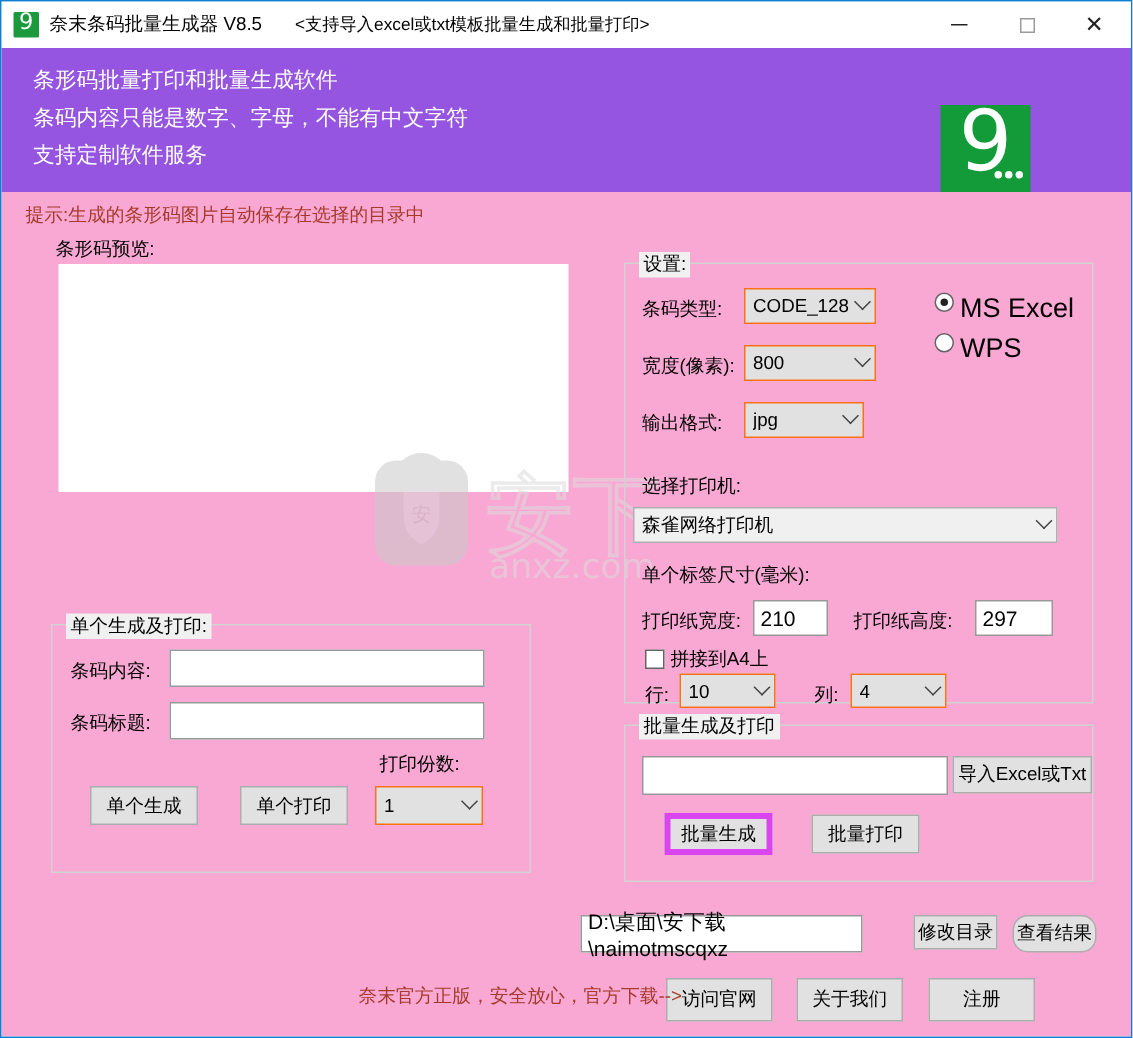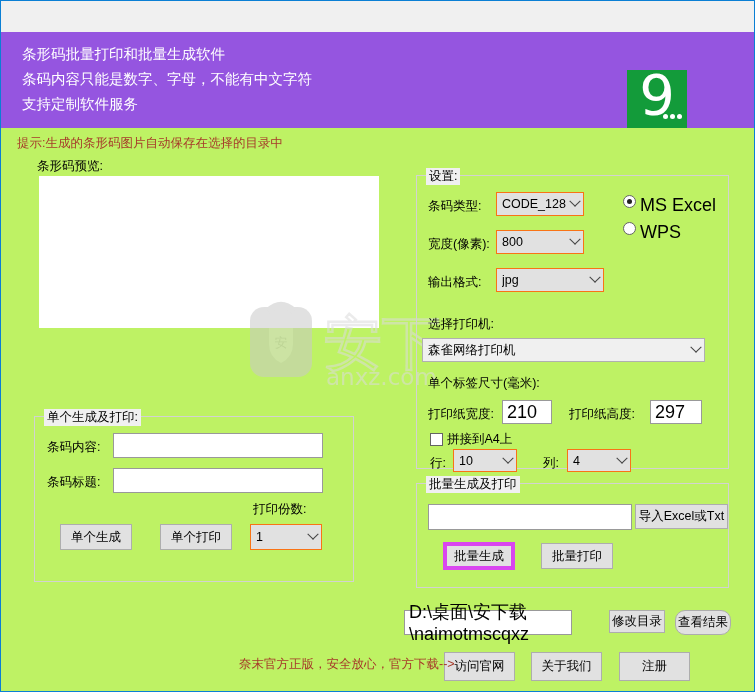--- a/index.html
+++ b/index.html
@@ -76,21 +76,21 @@
   #logo-dots {
     position: absolute; right: 5px; bottom: 9px; display: flex; gap: 2px;
   }
   #logo-dots i { width: 5px; height: 5px; border-radius: 50%; background: #fff; display: block; }
   #logo-caption {
     position: absolute; left: 612px; top: 100px; width: 90px; text-align: center;
     color: #ffffff; font-size: 13px;
   }
 
   
-  #body { position: absolute; left: 0; top: 127px; width: 753px; height: 563px; background: #bef264; }
+  #body { position: absolute; left: 0; top: 127px; width: 753px; height: 563px; background: #f9a8d4; }
 
   #tip {
     position: absolute; left: 16px; top: 7px;
     color: #a63a2a; font-size: 12.5px; white-space: nowrap;
   }
   #preview-label {
     position: absolute; left: 36px; top: 30px;
     color: #000; font-size: 12.5px; white-space: nowrap;
   }
   #preview-box {
@@ -119,21 +119,21 @@
 
   #grp-single { left: 33px; top: 288px; width: 320px; height: 166px; }
   #grp-settings { left: 415px; top: 47px; width: 313px; height: 294px; }
   #grp-batch   { left: 415px; top: 355px; width: 313px; height: 105px; }
 
   
   .lbl { position: absolute; font-size: 12.5px; color: #000; white-space: nowrap; }
 
   .tbox {
     position: absolute; background: #ffffff;
-    border: 1px solid #999; font-size: 18px; color: #000;
+    border: 1px solid #999; font-size: 14px; color: #000;
     padding: 0 4px; line-height: normal;
     display: flex; align-items: center;
     font-family: "Liberation Sans", "DejaVu Sans", sans-serif;
   }
 
   .combo {
     position: absolute; background: #e1e1e1;
     border: 1px solid #f97316; font-size: 12.5px; color: #000;
     display: flex; align-items: center; padding-left: 5px;
   }
@@ -177,20 +177,35 @@
   #footer-red {
     position: absolute; left: 238px; top: 655px;
     color: #a63a2a; font-size: 12.5px; white-space: nowrap;
   }
 </style>
 </head>
 <body>
 
 <div id="app">
 
+  <div id="titlebar">
+    <div id="app-icon"></div>
+    <div id="title-text">奈末条码批量生成器 V8.5</div>
+    <div id="title-sub">&lt;支持导入excel或txt模板批量生成和批量打印&gt;</div>
+
+    <div class="wbtn" id="btn-min">
+      <span class="g"></span>
+    </div>
+    <div class="wbtn" id="btn-max">
+      <span class="g"></span>
+    </div>
+    <div class="wbtn" id="btn-close">
+      <span class="g">✕</span>
+    </div>
+  </div>
 
   <div id="banner">
     <div id="banner-lines">
       <div>条形码批量打印和批量生成软件</div>
       <div>条码内容只能是数字、字母，不能有中文字符</div>
       <div>支持定制软件服务</div>
     </div>
     <div id="logo-box">
       <div class="nine">9</div>
       <div id="logo-dots">
@@ -245,21 +260,21 @@
         <span class="chev"></span>
       </div>
 
       <span class="lbl" style="left:11px; top:60px;">宽度(像素):</span>
       <div class="combo" style="left:79px; top:54px; width:88px; height:24px;">
         <span class="cv">800</span>
         <span class="chev"></span>
       </div>
 
       <span class="lbl" style="left:11px; top:98px;">输出格式:</span>
-      <div class="combo" style="left:79px; top:92px; width:108px; height:24px;">
+      <div class="combo" style="left:79px; top:92px; width:80px; height:24px;">
         <span class="cv">jpg</span>
         <span class="chev"></span>
       </div>
 
       <div class="radio on" style="left:206px; top:19px;">
         <span class="dot"></span>
         <span>MS  Excel</span>
       </div>
       <div class="radio" style="left:206px; top:46px;">
         <span class="dot"></span>
@@ -301,21 +316,21 @@
     <div class="group" id="grp-batch">
       <span class="gl">批量生成及打印</span>
 
       <div class="tbox" style="left:11px; top:20px; width:204px; height:26px;"></div>
       <div class="btn" style="left:218px; top:20px; width:93px; height:25px;">导入Excel或Txt</div>
 
       <div class="btn focus" style="left:26px; top:58px; width:72px; height:28px;">批量生成</div>
       <div class="btn" style="left:124px; top:59px; width:72px; height:26px;">批量打印</div>
     </div>
 
-    <div class="tbox" style="left:403px; top:482px; width:168px; height:25px;">D:\桌面\安下载\naimotmscqxz</div>
+    <div class="tbox" style="left:386px; top:482px; width:188px; height:25px;">D:\桌面\安下载\naimotmscqxz</div>
     <div class="btn" style="left:608px; top:482px; width:56px; height:23px;">修改目录</div>
     <div class="btn" style="left:674px; top:482px; width:56px; height:25px;border-radius:10px;">查看结果</div>
 
     <div class="btn" style="left:443px; top:524px; width:71px; height:29px;">访问官网</div>
     <div class="btn" style="left:530px; top:524px; width:71px; height:29px;">关于我们</div>
     <div class="btn" style="left:618px; top:524px; width:71px; height:29px;">注册</div>
   </div>
 
   <div id="footer-red">奈末官方正版，安全放心，官方下载--&gt;</div>
 </div>

